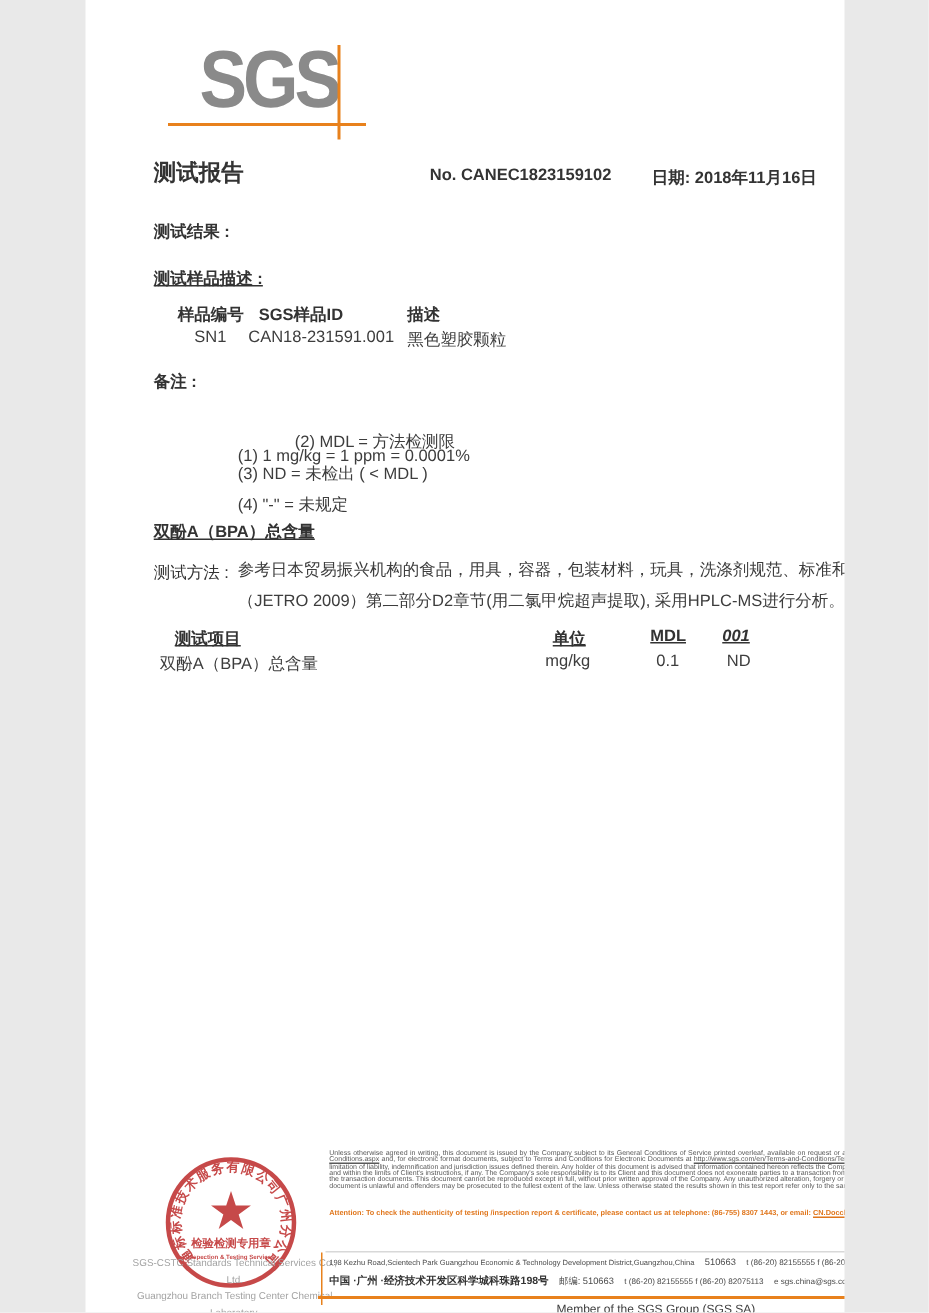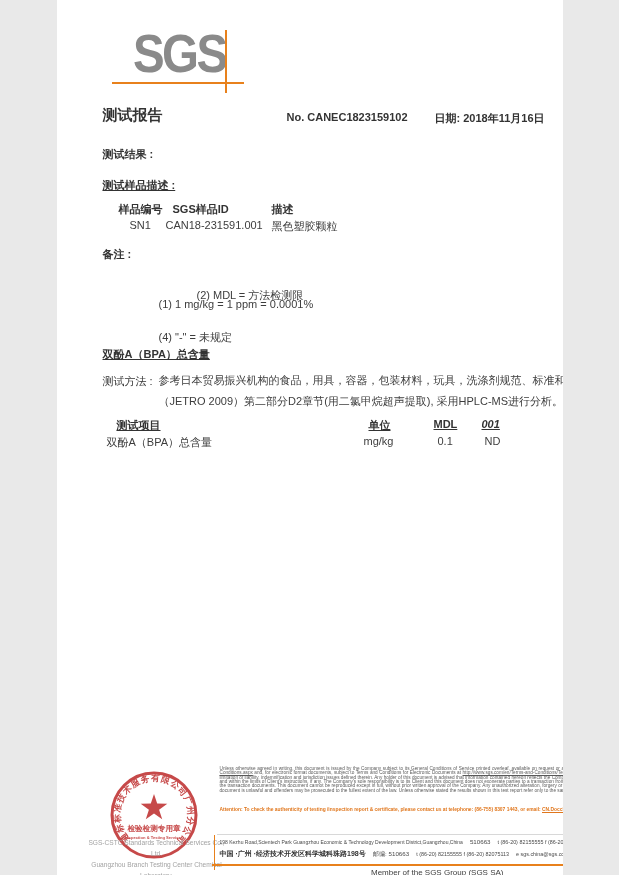--- a/index.html
+++ b/index.html
@@ -65,20 +65,21 @@
     <div class="abs lbl" style="left:116px;top:202px;">SGS样品ID</div>
     <div class="abs lbl" style="left:215px;top:202px;">描述</div>
     <div class="abs txt" style="left:73px;top:219px;">SN1</div>
     <div class="abs txt" style="left:109px;top:219px;">CAN18-231591.001</div>
     <div class="abs txt" style="left:215px;top:219px;">黑色塑胶颗粒</div>
   </div>
 
   <div class="abs lbl" style="left:46px;top:247px;">备注 :</div>
   <div class="abs note-line" style="left:102px;top:264px;margin-top:30px;">(1) 1 mg/kg = 1 ppm = 0.0001%</div>
   <div class="abs note-line" style="left:116px;top:285px;margin-left:24px;">(2) MDL = 方法检测限</div>
+  <div class="abs note-line" style="left:102px;top:306px;">(3) ND = 未检出 ( &lt; MDL )</div>
   <div class="abs note-line" style="left:102px;top:327px;">(4) "-" = 未规定</div>
 
   <div class="abs lbl lbl-u" style="left:46px;top:347px;">双酚A（BPA）总含量</div>
   <div class="abs lbl" style="left:46px;top:374px;font-weight:normal;">测试方法 :</div>
   <div class="abs para" style="left:102px;top:370px;">参考日本贸易振兴机构的食品，用具，容器，包装材料，玩具，洗涤剂规范、标准和检测方法（JETRO 2009）第二部分D2章节(用二氯甲烷超声提取), 采用HPLC-MS进行分析。</div>
 
   <div>
     <div class="abs th" style="left:60px;top:418px;">测试项目</div>
     <div class="abs th" style="left:312px;top:418px;">单位</div>
     <div class="abs th" style="left:377px;top:418px;">MDL</div>

